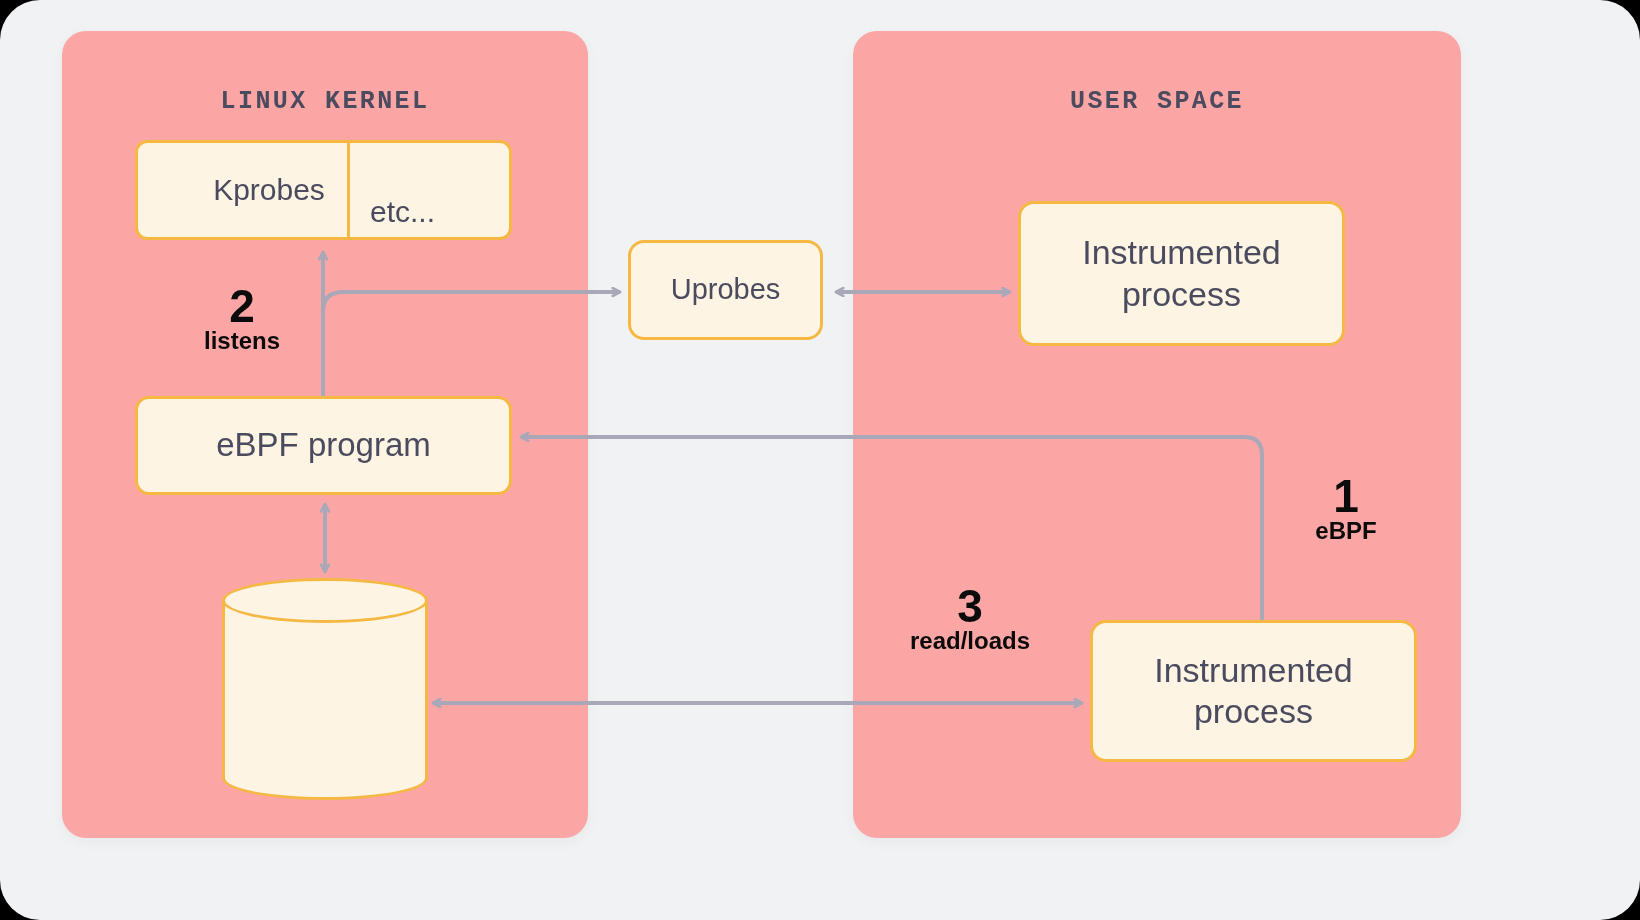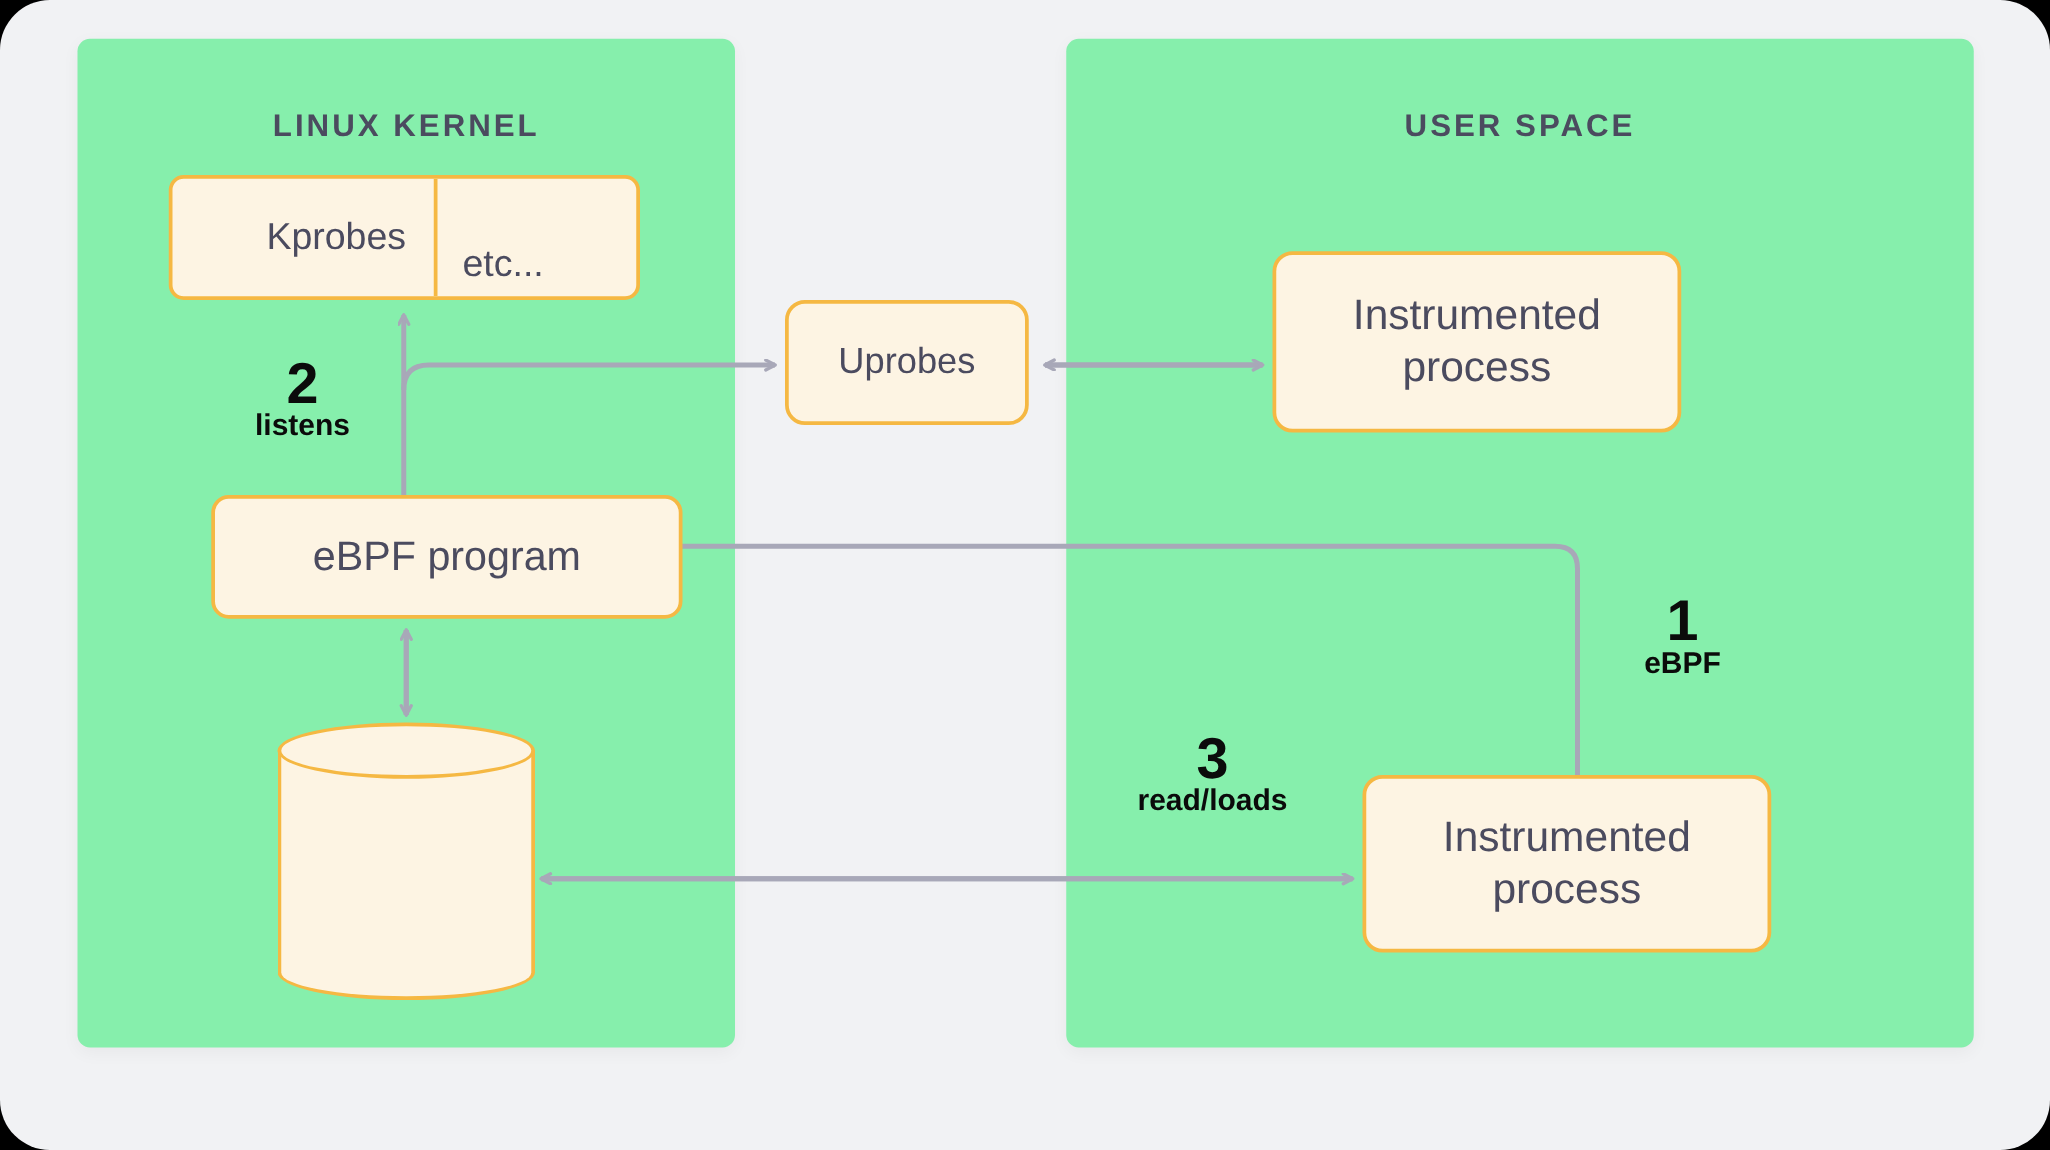--- a/index.html
+++ b/index.html
@@ -23,31 +23,32 @@
     position: absolute;
     left: 0; top: 0;
     width: 1640px;
     height: 920px;
     background: #F1F2F4;
     border-radius: 40px;
     overflow: hidden;
   }
   .panel {
     position: absolute;
-    background: #86efac;
-    border-radius: 10px;
+    background: #fca5a5;
+    border-radius: 24px;
     box-shadow: 0 4px 14px rgba(0,0,0,0.045);
+    font-family: Liberation Mono, monospace;
   }
   #panel-kernel {
     left: 62px; top: 31px;
     width: 526px; height: 807px;
   }
   #panel-user {
     left: 853px; top: 31px;
-    width: 726px; height: 807px;
+    width: 608px; height: 807px;
   }
   .panel-title {
     position: absolute;
     top: 56px;
     left: 0; right: 0;
     text-align: center;
     font-size: 25px;
     font-weight: bold;
     letter-spacing: 2.4px;
     color: #4B4B5F;
@@ -87,21 +88,20 @@
   }
   .probe-cell.c0 { width: 158px; border-right: 3px solid #F5B843; }
   .probe-cell.c1 { width: 107px; border-right: 3px solid #F5B843; }
   .probe-cell.c2 { width: 106px; margin-top: 44px; }
 
   #node-ebpf-program {
     left: 135px; top: 396px;
     width: 377px; height: 99px;
     font-size: 33px;
     border-radius: 14px;
-    margin-left: 34px;
   }
   #node-uprobes {
     left: 628px; top: 240px;
     width: 195px; height: 100px;
     font-size: 29px;
     border-radius: 16px;
   }
   #node-proc-top {
     left: 1018px; top: 201px;
     width: 327px; height: 145px;

